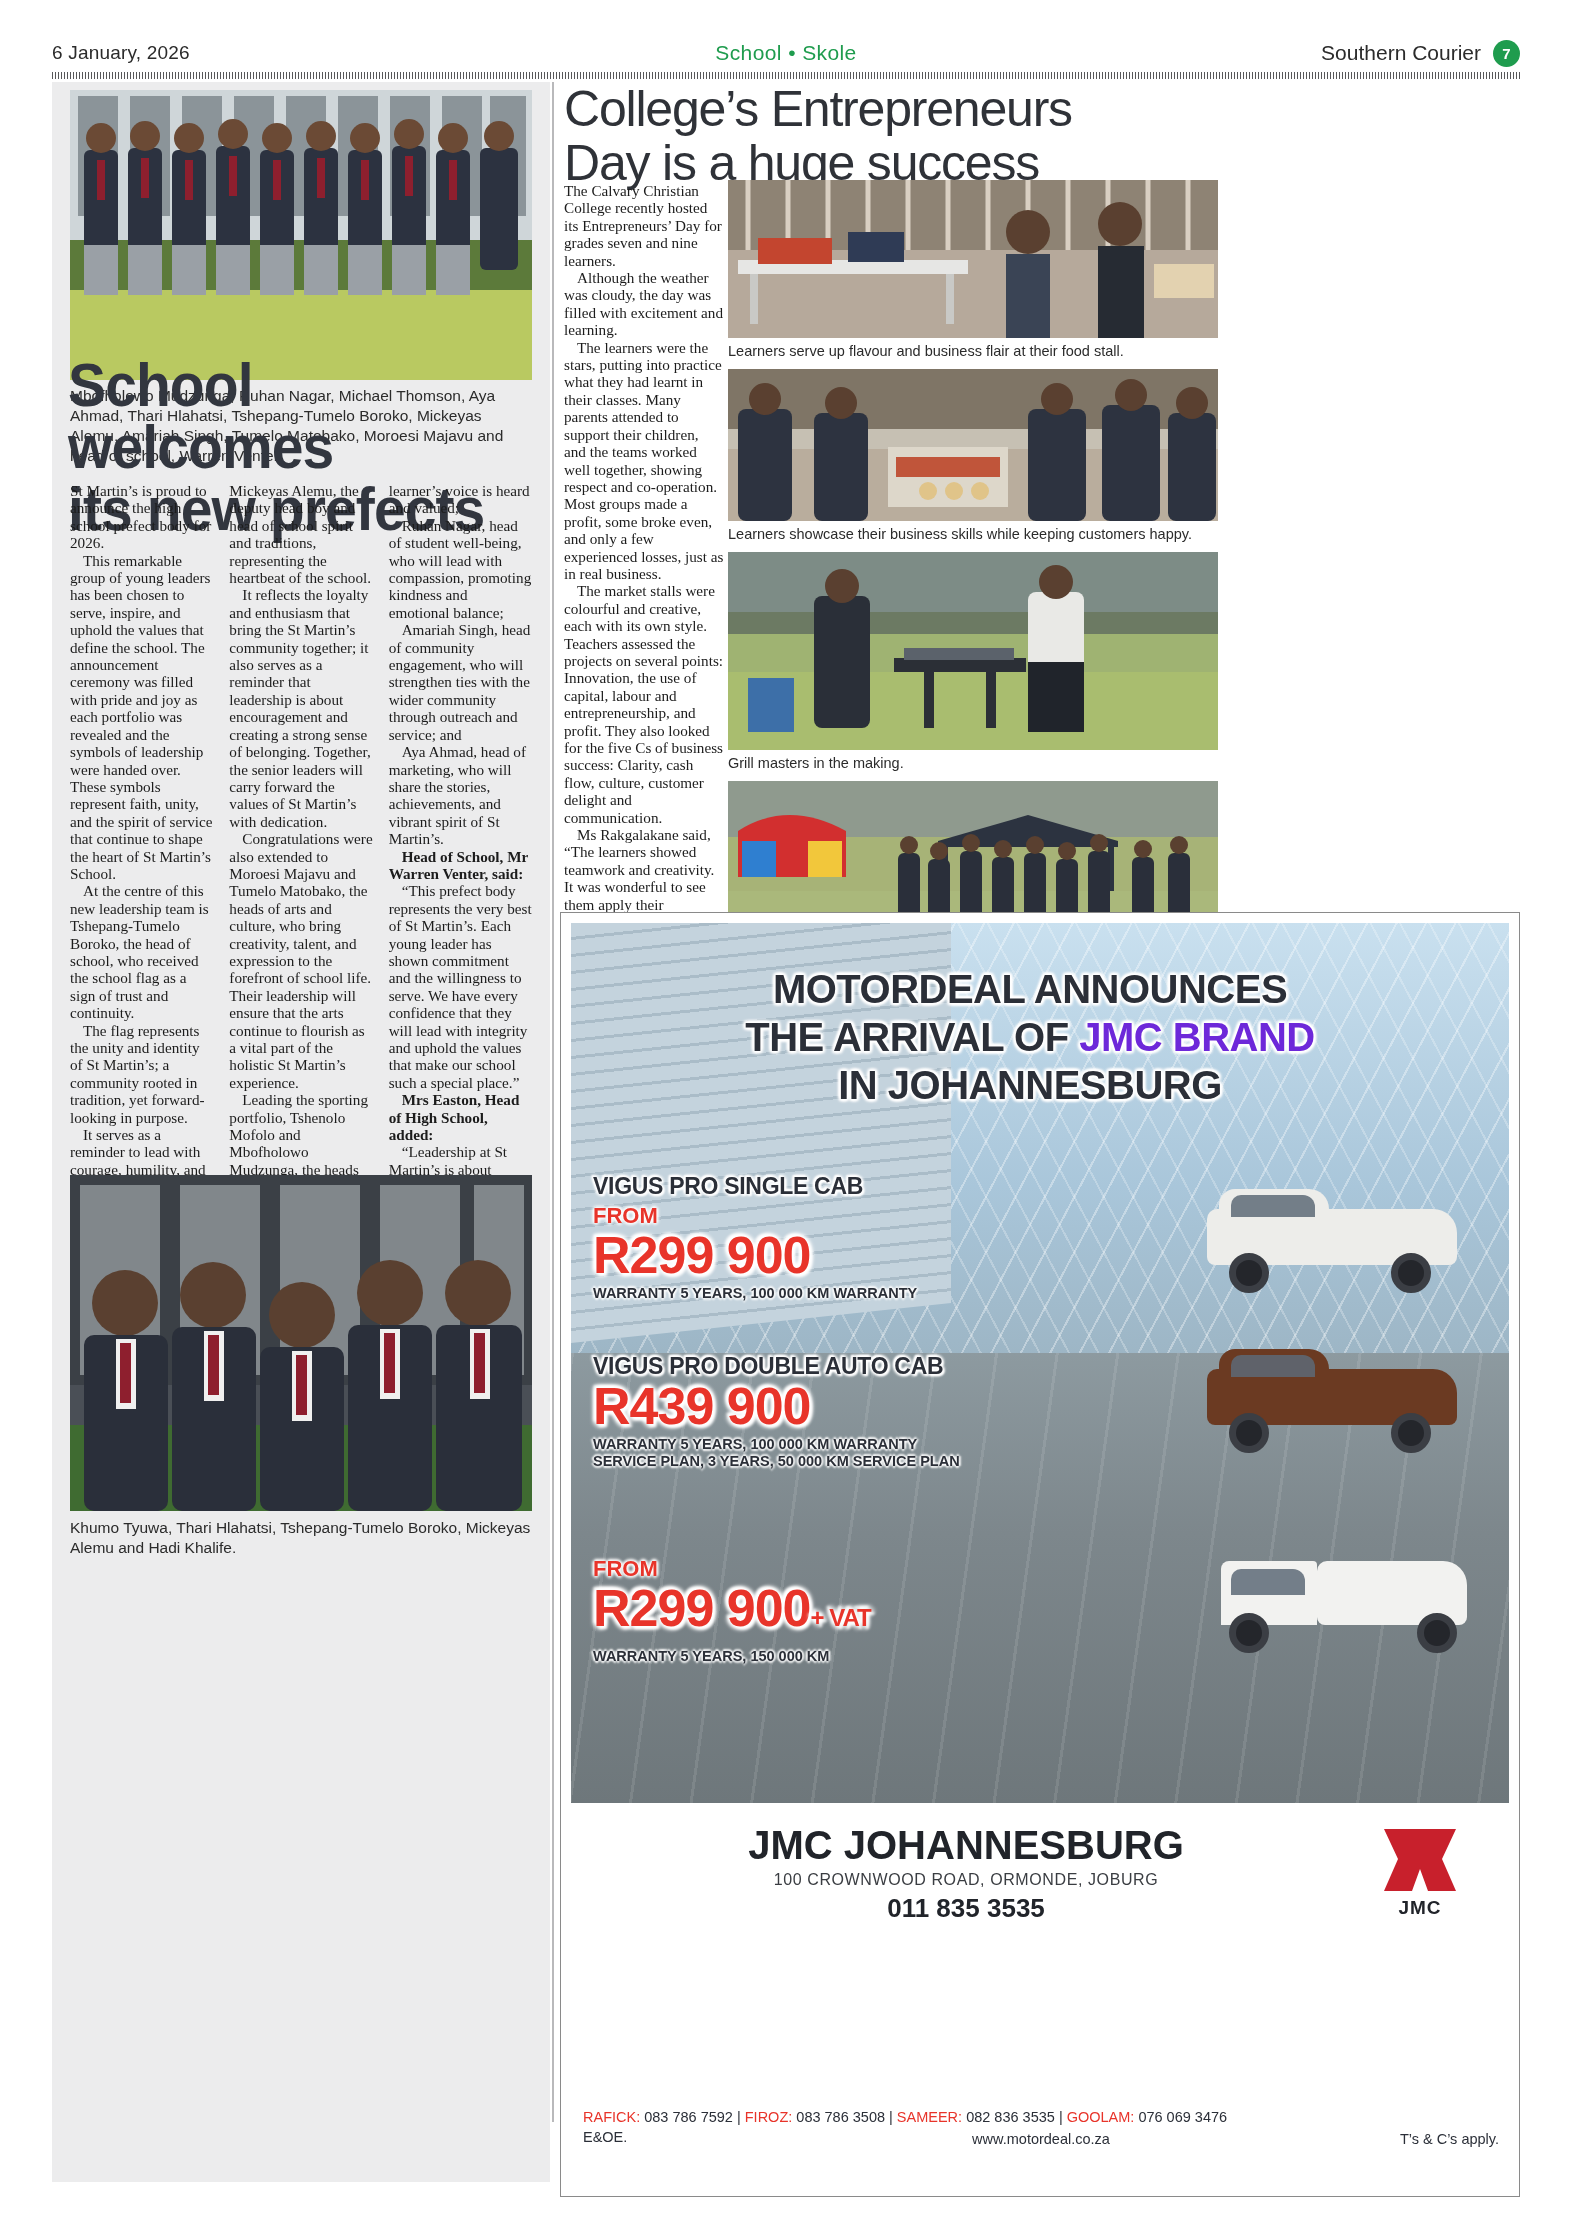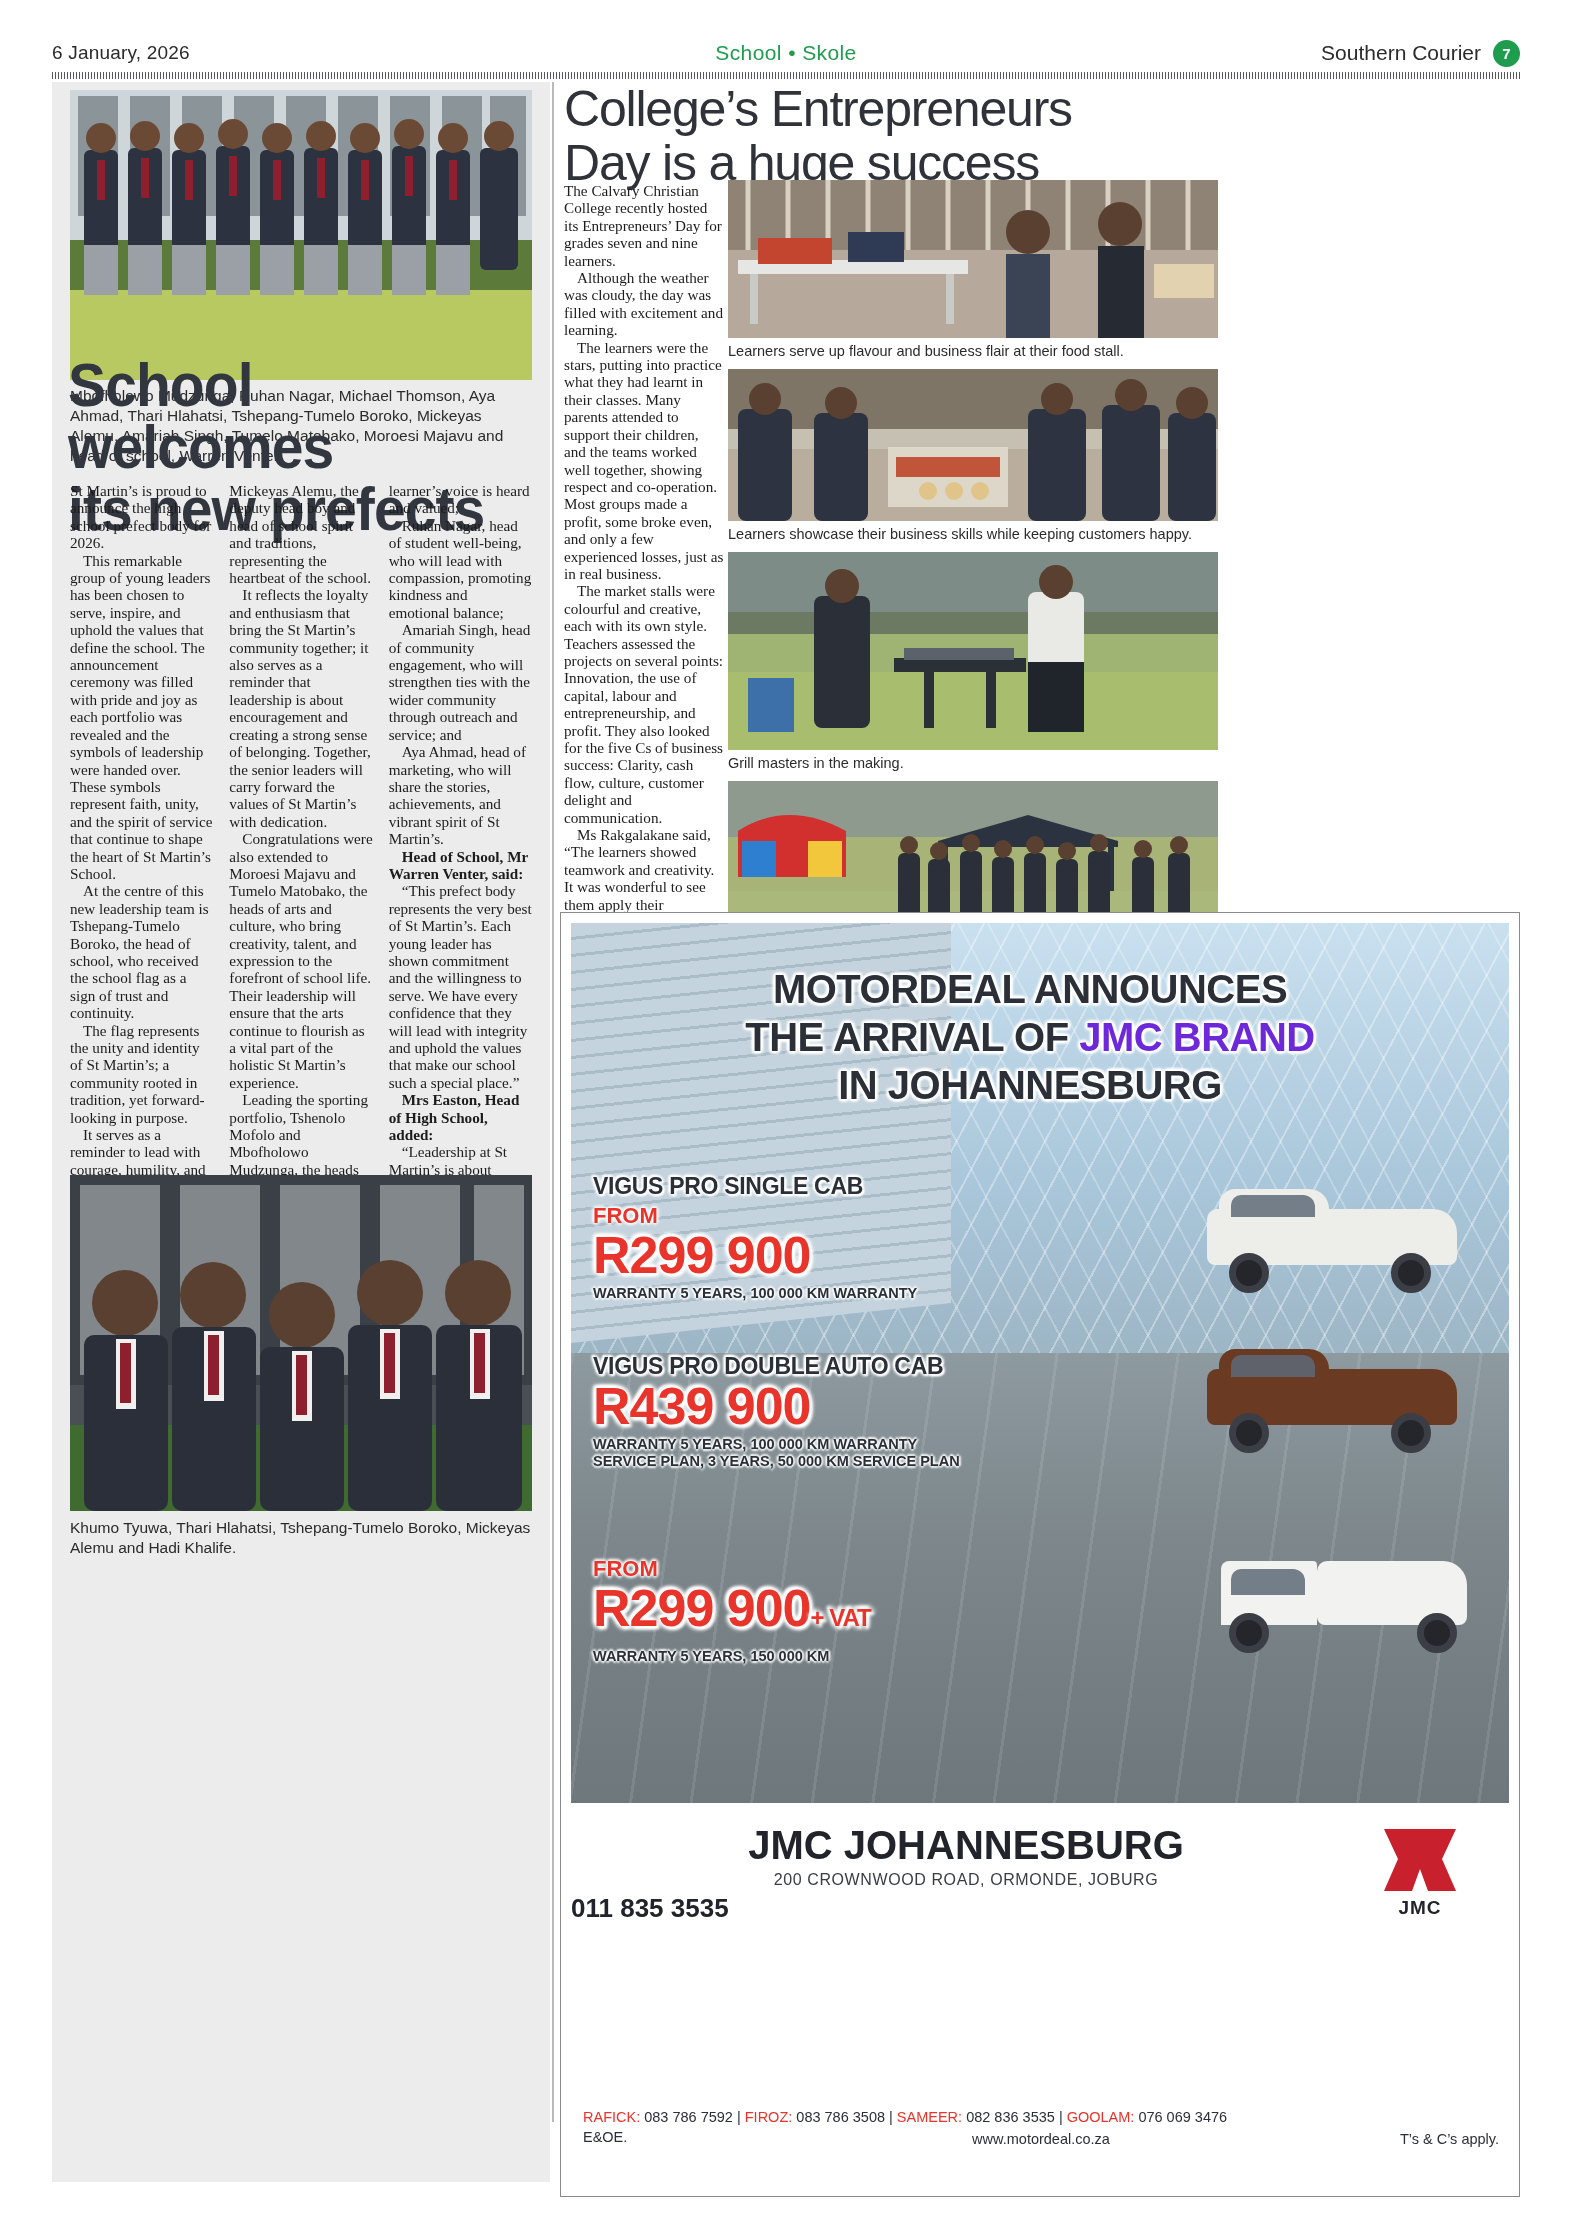--- a/index.html
+++ b/index.html
@@ -206,21 +206,21 @@
     position: absolute; left: 0; top: 12px; width: 790px; text-align: center;
     font-family: "Liberation Sans", sans-serif; font-weight: bold;
     font-size: 40px; color: #21242a; letter-spacing: 0px;
   }
   .jmc-addr {
     position: absolute; left: 0; top: 60px; width: 790px; text-align: center;
     font-family: "Liberation Sans", sans-serif; font-size: 16px; color: #3a3d42;
     letter-spacing: .6px;
   }
   .jmc-phone {
-    position: absolute; left: 0; top: 82px; width: 790px; text-align: left;
+    position: absolute; left: 0; top: 82px; width: 790px; text-align: center;
     font-family: "Liberation Sans", sans-serif; font-weight: bold;
     font-size: 26px; color: #21242a;
   }
   .jmc-logo { position: absolute; right: 34px; top: 18px; width: 110px; text-align: center; }
   .jmc-mark { width: 72px; height: 62px; margin: 0 auto; }
   .jmc-word {
     font-family: "Liberation Sans", sans-serif; font-weight: bold;
     font-size: 19px; color: #21242a; margin-top: 2px; letter-spacing: 1px;
   }
 
@@ -596,21 +596,21 @@
       <div class="truck" style="top:630px">
         <div class="body" style="background:#f2f2f0;left:150px;width:150px;height:64px;top:18px"></div>
         <div class="cab" style="background:#f2f2f0;left:54px;width:96px;height:64px;top:18px;border-radius:8px 4px 0 0"></div>
         <div class="win" style="left:64px;top:26px;width:74px;height:26px"></div>
         <div class="w1"></div>
         <div class="w2" style="left:250px"></div>
       </div>
 
       <div class="ad-footer">
         <div class="jmc-brand">JMC JOHANNESBURG</div>
-        <div class="jmc-addr">200 CROWNWOOD ROAD, ORMONDE, JOBURG</div>
+        <div class="jmc-addr">100 CROWNWOOD ROAD, ORMONDE, JOBURG</div>
         <div class="jmc-phone">011 835 3535</div>
         <div class="jmc-logo">
           <svg class="jmc-mark" viewBox="0 0 72 62">
             <path d="M36 0 L72 0 L58 30 L72 62 L44 62 L36 40 L28 62 L0 62 L14 30 L0 0 Z" fill="#c8202c"></path>
           </svg>
           <div class="jmc-word">JMC</div>
         </div>
       </div>
 
       <div class="ad-contacts">

